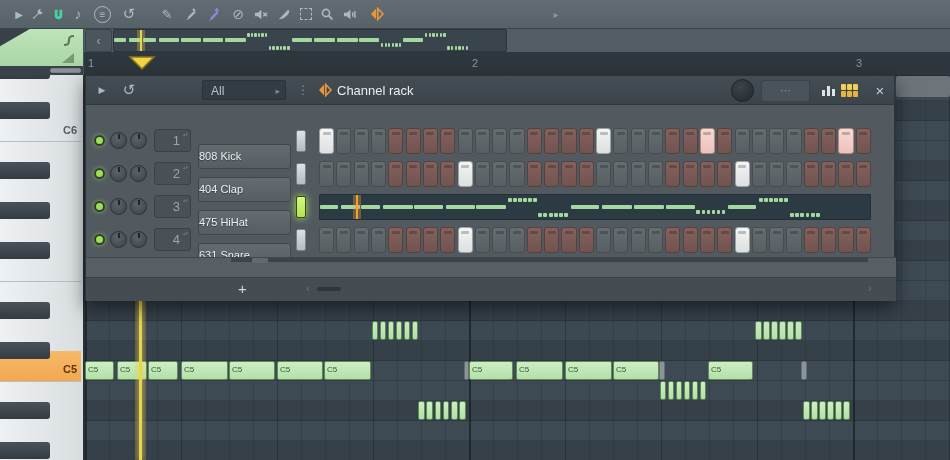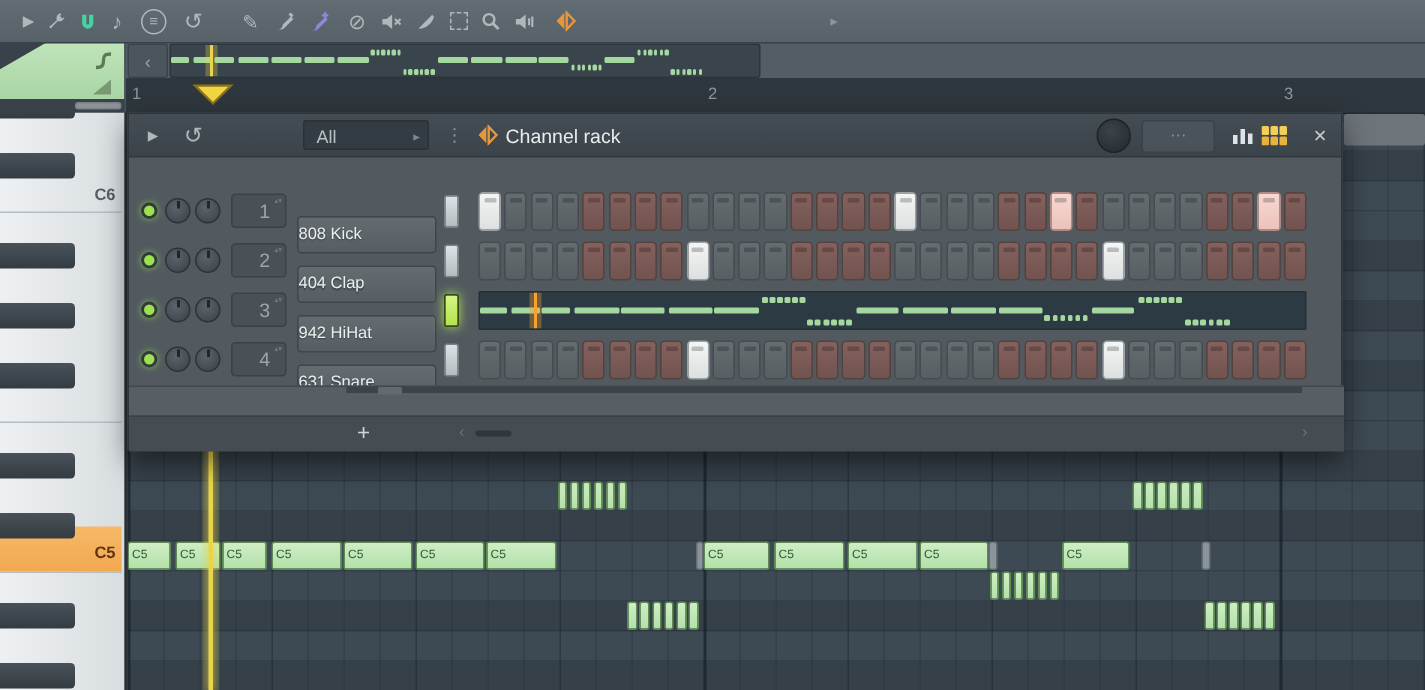--- a/index.html
+++ b/index.html
@@ -533,21 +533,21 @@
           <div class="step sRed">
             <div class="notch"></div>
           </div>
         </div>
       </div>
       <div class="chRow" style="top: 115px;">
         <div class="led"></div>
         <div class="knob" style="left: 24px;"></div>
         <div class="knob" style="left: 44px;"></div>
         <div class="numBox">3<div class="spin">▴▾</div></div>
-        <div class="nameBtn">942 HiHat</div>
+        <div class="nameBtn">475 HiHat</div>
         <div class="pill pillOn"></div>
         <div class="hhPrev">
           <div class="pv" style="left: 0px; top: 10px; width: 17.9881px; height: 4px;"></div>
           <div class="pv" style="left: 20.9524px; top: 10px; width: 18.6429px; height: 4px;"></div>
           <div class="pv" style="left: 41.25px; top: 10px; width: 18.6429px; height: 4px;"></div>
           <div class="pv" style="left: 62.8571px; top: 10px; width: 29.7738px; height: 4px;"></div>
           <div class="pv" style="left: 94.2857px; top: 10px; width: 29.119px; height: 4px;"></div>
           <div class="pv" style="left: 125.714px; top: 10px; width: 29.119px; height: 4px;"></div>
           <div class="pv" style="left: 156.488px; top: 10px; width: 29.7738px; height: 4px;"></div>
           <div class="pv" style="left: 251.429px; top: 10px; width: 27.8095px; height: 4px;"></div>

